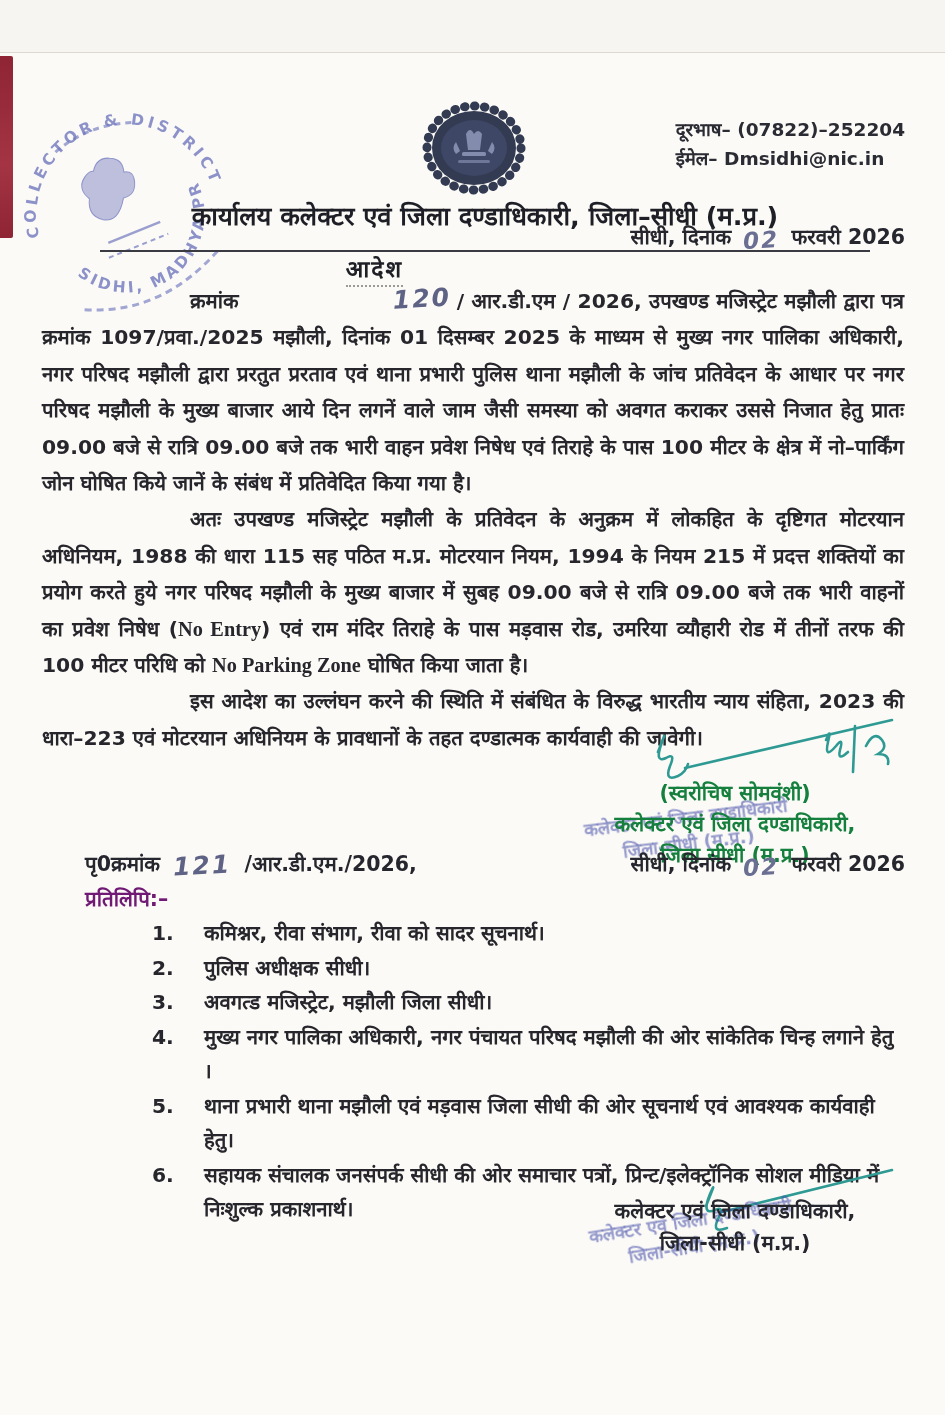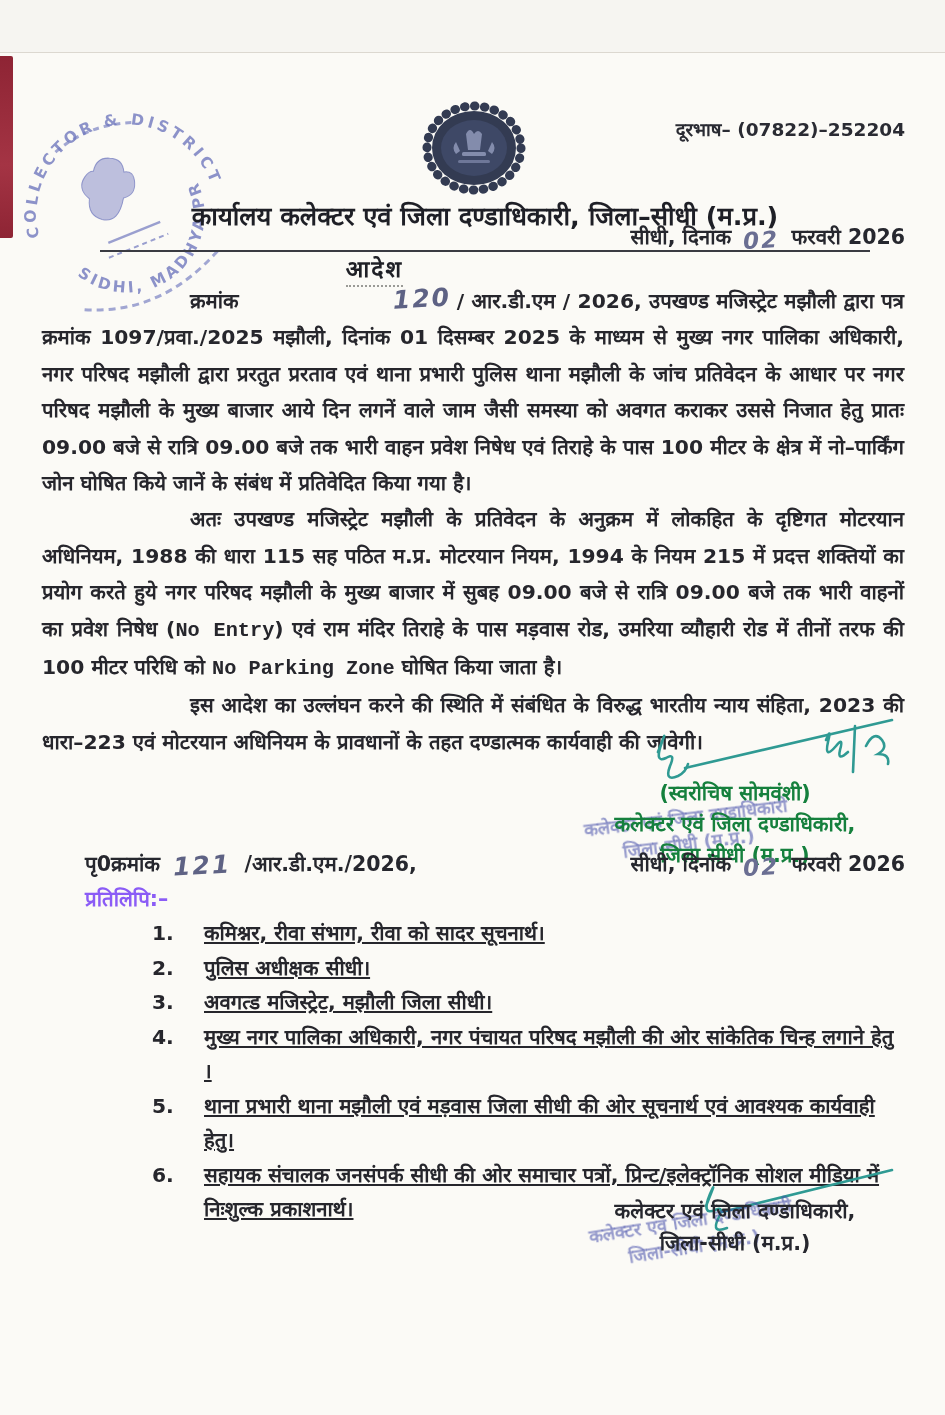--- a/index.html
+++ b/index.html
@@ -32,39 +32,39 @@
   
   .hw{font-style:italic;font-weight:700;color:#5e6284;display:inline-block;transform:rotate(-3deg);letter-spacing:2px;}
   .hw-num{font-size:25px;line-height:0;vertical-align:-3px;padding:0 6px;}
   .hw-date{font-size:23px;line-height:0;vertical-align:-4px;padding:0 5px;color:#6a6e92;}
   
   .body-text{
     position:absolute;top:283px;left:42px;width:862px;
     font-size:20.3px;line-height:36.4px;text-align:justify;font-weight:600;color:#26262c;
   }
   .body-text p{margin:0;text-indent:148px;}
-  .latin-bold{font-weight:800;font-family:Liberation Mono, monospace;}
+  .latin-bold{font-weight:800;font-family:Liberation Serif, serif;}
   .effective{font-weight:800;color:#1c1d22;}
   
   .sig-svg-top{position:absolute;top:706px;left:630px;width:290px;height:100px;}
   .sign-block{position:absolute;top:778px;left:560px;width:350px;text-align:center;font-size:20.5px;font-weight:700;line-height:1.5;color:#15803d;}
   .stamp-overlay{
     position:absolute;font-size:18px;font-weight:700;color:rgba(63,72,168,.55);
     transform:rotate(-7deg);text-align:center;line-height:1.45;filter:blur(.4px);white-space:nowrap;pointer-events:none;
   }
   .stamp-overlay.mid{top:805px;left:585px;}
   .stamp-overlay.bottom{top:1208px;left:590px;transform:rotate(-9deg);}
   .sig-date{position:absolute;top:849px;left:0;width:905px;text-align:right;font-size:20.5px;font-weight:700;color:#26272e;}
   
   .ref-line{position:absolute;top:849px;left:85px;font-size:20.5px;font-weight:700;color:#26272e;}
-  .copy-label{position:absolute;top:884px;left:85px;font-size:20.5px;font-weight:700;color:#8b5cf6;}
+  .copy-label{position:absolute;top:884px;left:85px;font-size:20.5px;font-weight:700;color:#701a75;}
   .copy-list{position:absolute;top:916px;left:152px;width:752px;}
   .copy-item{display:flex;font-size:20.3px;font-weight:600;line-height:34.5px;color:#26262c;}
   .copy-item .num{width:52px;flex:0 0 52px;}
-  .copy-item .txt{flex:1;text-align:left;text-decoration:underline;}
+  .copy-item .txt{flex:1;text-align:left;}
   .sig-svg-bottom{position:absolute;top:1148px;left:610px;width:300px;height:100px;}
   .footer-sign{position:absolute;top:1196px;left:555px;width:360px;text-align:center;font-size:20.5px;font-weight:700;line-height:1.55;color:#26272e;}
 </style>
 </head>
 <body>
 
 <div class="page">
 
   <div class="scan-top"></div>
   <div class="red-stripe"></div>
@@ -99,20 +99,21 @@
       <path d="M48,38 q4,-8 8,0 q4,-6 8,0 l-2,16 h-12 z"></path>
       <rect x="44" y="56" width="24" height="4" rx="1.5"></rect>
       <path d="M38,46 q-5,6 0,12 l4,-3 z"></path>
       <path d="M74,46 q5,6 0,12 l-4,-3 z"></path>
       <rect x="40" y="64" width="32" height="3" rx="1.5" opacity="0.7"></rect>
     </g>
   </svg>
 
   <div class="contact">
     <div>दूरभाष–  (07822)–252204</div>
+    <div>ईमेल–  Dmsidhi@nic.in</div>
   </div>
 
   <div class="office-title">कार्यालय कलेक्टर एवं जिला दण्डाधिकारी, जिला–सीधी (म.प्र.)</div>
 
   <div class="header-date">
     <span>सीधी, दिनांक</span>
     <span class="hw hw-date">02</span>
     <span>फरवरी 2026</span>
   </div>
 

